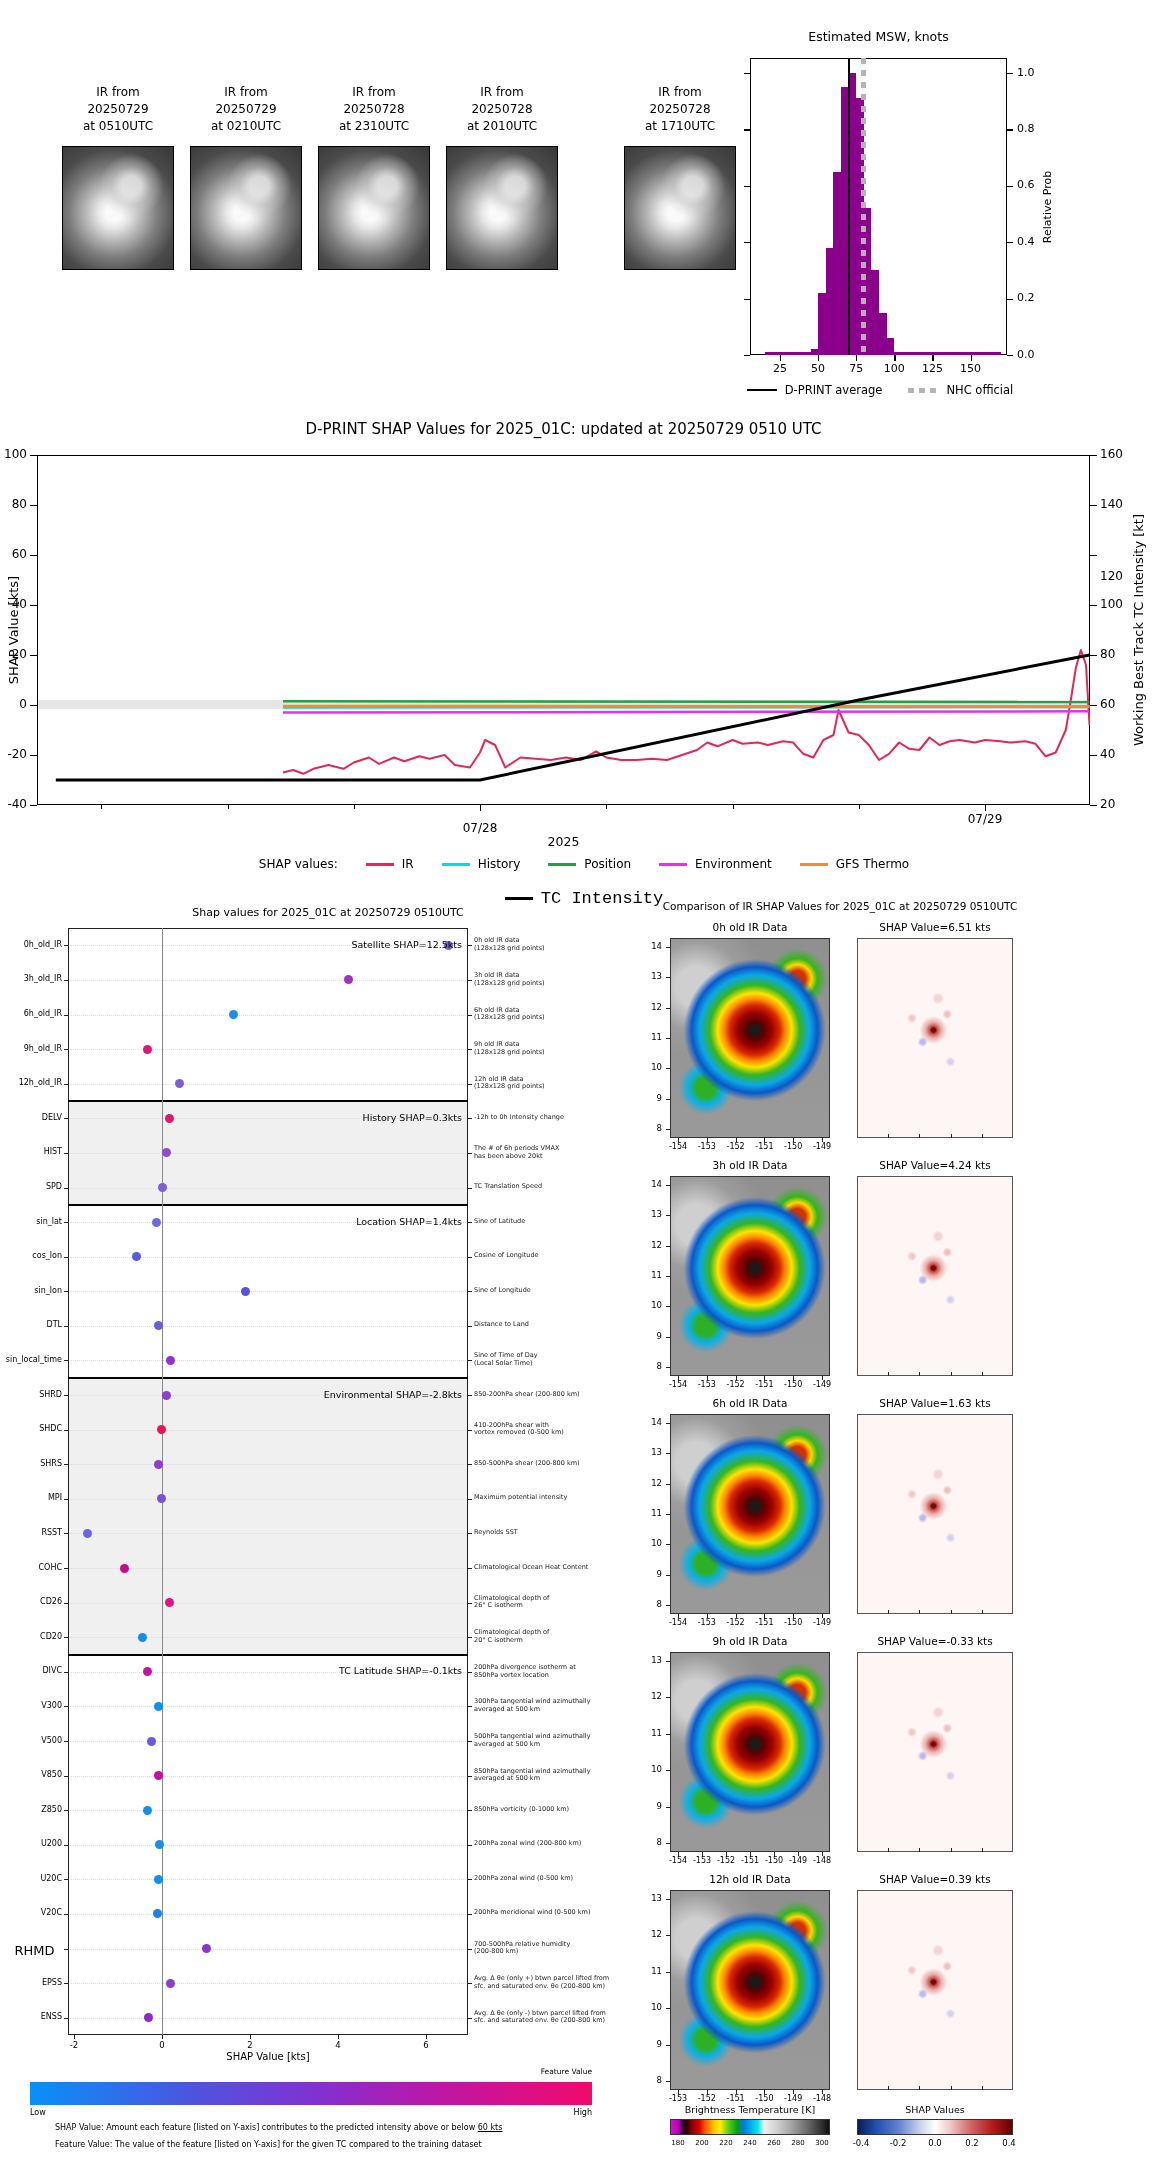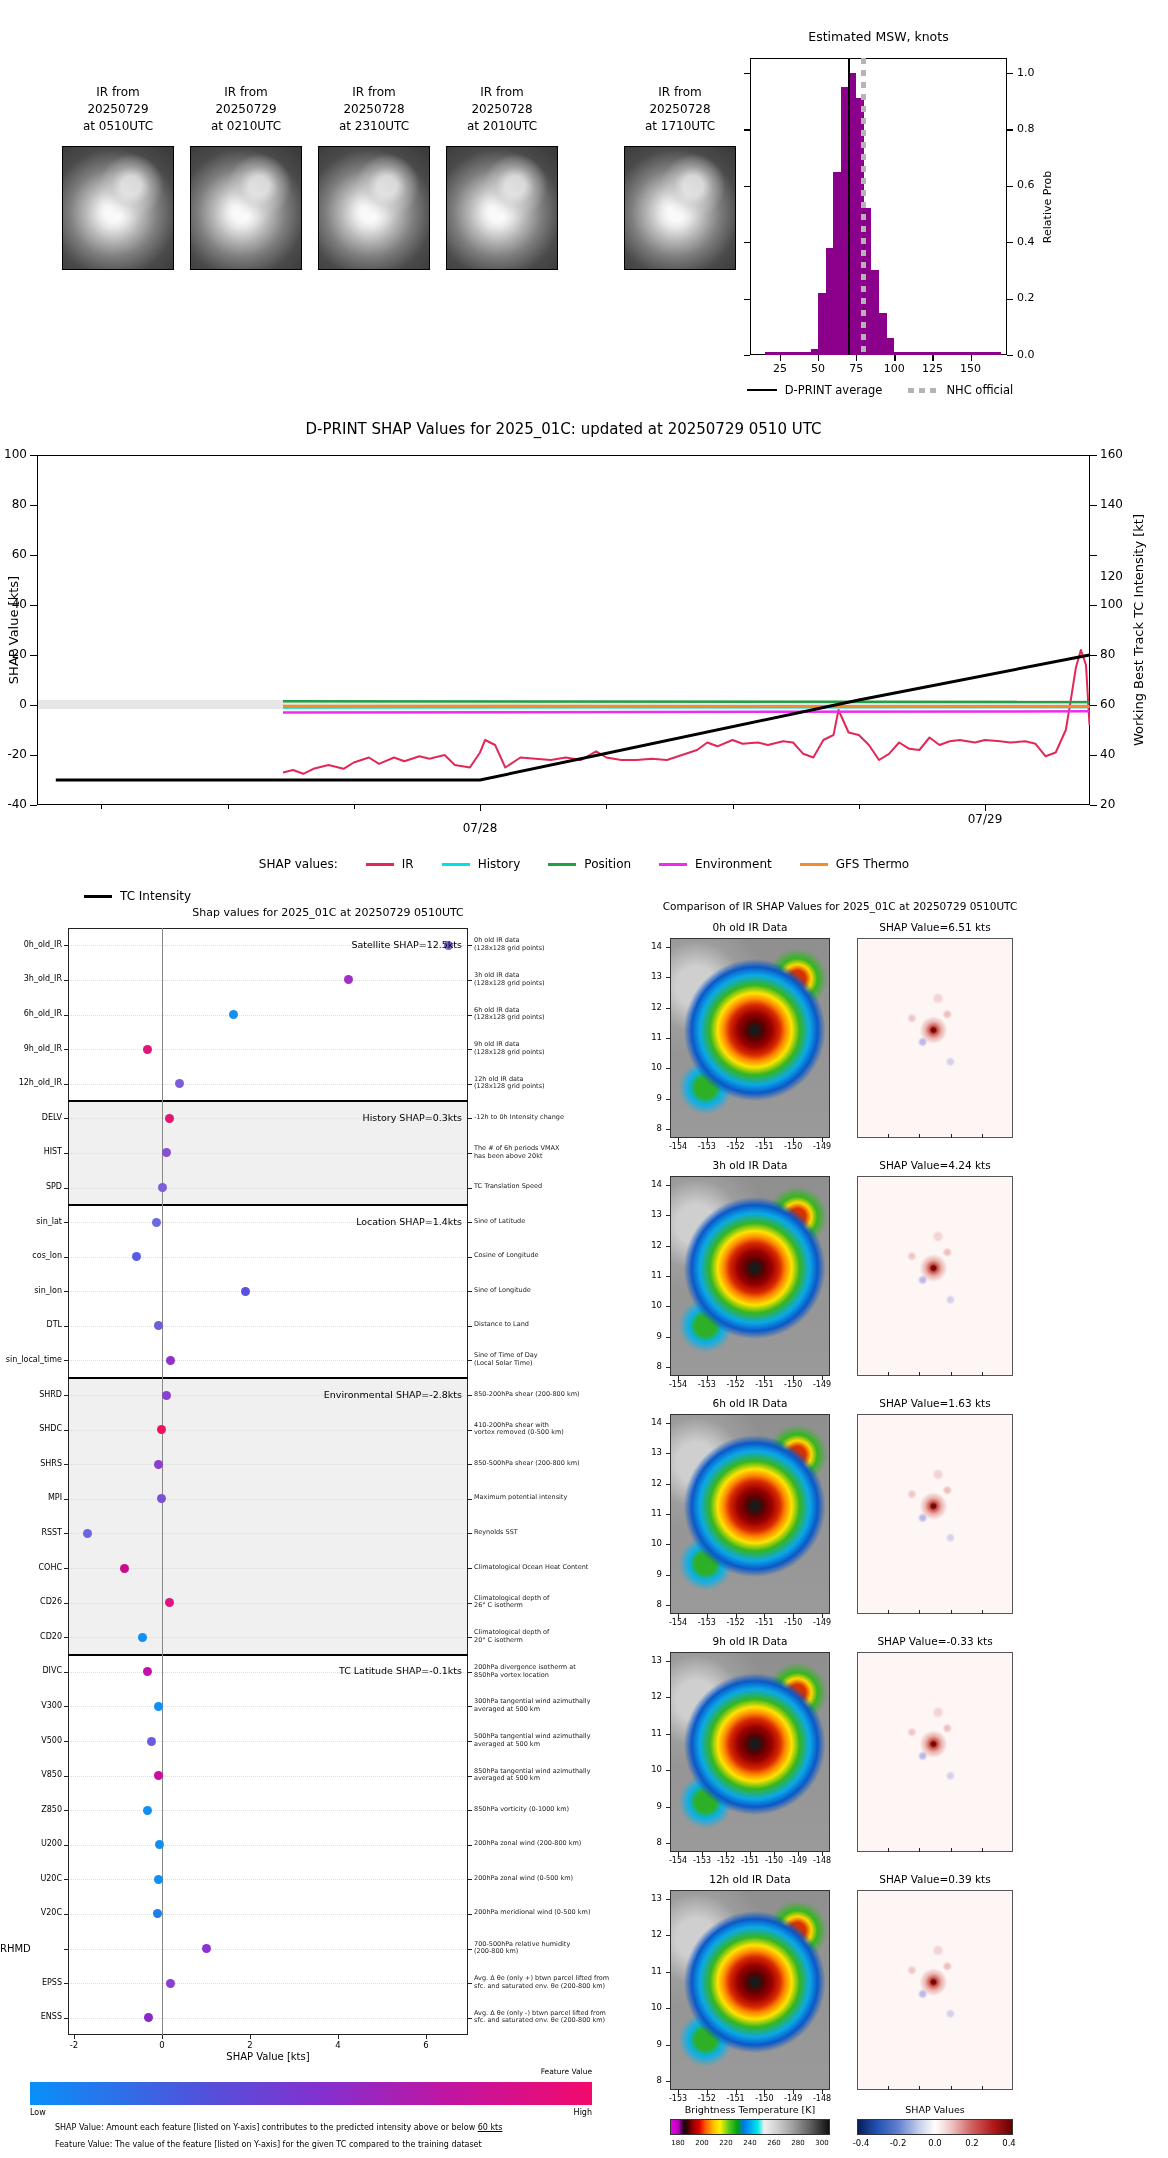--- a/index.html
+++ b/index.html
@@ -37,20 +37,21 @@
 <div id="root">
 
   <div class="abs" style="left:700px;top:29px;width:357px;text-align:center;font-size:12.5px;">Estimated MSW, knots</div>
   <div class="abs" style="left:750px;top:58px;width:257px;height:297px;border:1.3px solid #000;"></div>
   <div class="abs" style="left:1047px;top:207px;transform:translate(-50%,-50%) rotate(-90deg);font-size:11px;white-space:nowrap;">Relative Prob</div>
 
   <div class="abs" style="left:37px;top:420px;width:1053px;text-align:center;font-size:15px;">D-PRINT SHAP Values for 2025_01C: updated at 20250729 0510 UTC</div>
   <div class="abs" style="left:37px;top:455px;width:1053px;height:350px;border:1.3px solid #000;"></div>
   <div class="abs" style="left:13px;top:630px;transform:translate(-50%,-50%) rotate(-90deg);font-size:13px;white-space:nowrap;">SHAP Value [kts]</div>
   <div class="abs" style="left:1138px;top:630px;transform:translate(-50%,-50%) rotate(-90deg);font-size:13px;white-space:nowrap;">Working Best Track TC Intensity [kt]</div>
+  <div class="abs" style="left:37px;top:834px;width:1053px;text-align:center;font-size:12.5px;">2025</div>
 
   <div class="abs" style="left:68px;top:906px;width:520px;text-align:center;font-size:11px;">Shap values for 2025_01C at 20250729 0510UTC</div>
   <div class="abs" style="left:68px;top:928px;width:400px;height:1107px;border:1px solid #222;"></div>
   <div class="abs" style="left:68px;top:2051px;width:400px;text-align:center;font-size:10px;">SHAP Value [kts]</div>
   <div class="abs" style="left:30px;top:2067px;width:562px;text-align:right;font-size:7.5px;">Feature Value</div>
   <div class="abs fbar" style="left:30px;top:2082px;width:562px;height:23px;"></div>
   <div class="abs" style="left:30px;top:2108px;font-size:8px;">Low</div>
   <div class="abs" style="left:492px;top:2108px;width:100px;text-align:right;font-size:8px;">High</div>
   <div class="abs" style="left:55px;top:2123px;font-size:8px;white-space:nowrap;">
     <span>SHAP Value: Amount each feature [listed on Y-axis] contributes to the predicted intensity above or below </span><span style="text-decoration:underline;">60 kts</span>
@@ -232,21 +233,21 @@
       </div>
       <div style="display: flex; align-items: center; gap: 8px;">
         <span style="display: inline-block; width: 28px; height: 3px; background: rgb(238, 43, 238);"></span>
         <span>Environment</span>
       </div>
       <div style="display: flex; align-items: center; gap: 8px;">
         <span style="display: inline-block; width: 28px; height: 3px; background: rgb(239, 142, 42);"></span>
         <span>GFS Thermo</span>
       </div>
     </div>
-    <div class="abs" style="left: 84px; top: 889px; width: 1000px; display: flex; font-size: 12px;">
+    <div class="abs" style="left: 84px; top: 889px; width: 1000px; display: flex; justify-content: center; font-size: 17px; font-family: Liberation Mono, monospace;">
       <div style="display: flex; align-items: center; gap: 8px;">
         <span style="display: inline-block; width: 28px; height: 3px; background: rgb(0, 0, 0);"></span>
         <span>TC Intensity</span>
       </div>
     </div>
     <div class="abs" style="left: 69px; top: 1101px; width: 398px; height: 103.8px; background: rgb(240, 240, 240);"></div>
     <div class="abs" style="left: 68px; top: 1100px; width: 400px; height: 2px; background: rgb(0, 0, 0);"></div>
     <div class="abs" style="left: 68px; top: 1203.8px; width: 400px; height: 2px; background: rgb(0, 0, 0);"></div>
     <div class="abs" style="left: 69px; top: 1377.7px; width: 398px; height: 276.8px; background: rgb(240, 240, 240);"></div>
     <div class="abs" style="left: 68px; top: 1376.7px; width: 400px; height: 2px; background: rgb(0, 0, 0);"></div>
@@ -492,21 +493,21 @@
     </div>
     <div class="abs" style="left: 70px; top: 1913.9px; width: 396px; height: 0px; border-top: 1px dotted rgb(221, 221, 221);"></div>
     <div class="abs" style="left: 0px; top: 1908.4px; width: 62px; text-align: right; font-size: 8px; white-space: nowrap;">V20C</div>
     <div class="abs" style="left: 64px; top: 1913.9px; width: 4px; height: 1px; background: rgb(34, 34, 34);"></div>
     <div class="abs" style="left: 468px; top: 1913.9px; width: 4px; height: 1px; background: rgb(34, 34, 34);"></div>
     <div class="abs" style="left: 153.1px; top: 1909.4px; width: 9px; height: 9px; border-radius: 50%; background: rgb(31, 127, 232);"></div>
     <div class="abs" style="left: 474px; top: 1909.4px; width: 116px; font-size: 6.5px; line-height: 7.8px; color: rgb(34, 34, 34);">
       <div style="white-space: nowrap;">200hPa meridional wind (0-500 km)</div>
     </div>
     <div class="abs" style="left: 70px; top: 1948.5px; width: 396px; height: 0px; border-top: 1px dotted rgb(221, 221, 221);"></div>
-    <div class="abs" style="left: 0px; top: 1943px; width: 62px; text-align: left; font-size: 10px; white-space: nowrap;">RHMD</div>
+    <div class="abs" style="left: 0px; top: 1943px; width: 62px; text-align: center; font-size: 13px; white-space: nowrap; padding-left: 7px;">RHMD</div>
     <div class="abs" style="left: 64px; top: 1948.5px; width: 4px; height: 1px; background: rgb(34, 34, 34);"></div>
     <div class="abs" style="left: 468px; top: 1948.5px; width: 4px; height: 1px; background: rgb(34, 34, 34);"></div>
     <div class="abs" style="left: 202.4px; top: 1944px; width: 9px; height: 9px; border-radius: 50%; background: rgb(138, 50, 212);"></div>
     <div class="abs" style="left: 474px; top: 1940.5px; width: 116px; font-size: 6.5px; line-height: 7.8px; color: rgb(34, 34, 34);">
       <div style="white-space: nowrap;">700-500hPa relative humidity</div>
       <div style="white-space: nowrap;">(200-800 km)</div>
     </div>
     <div class="abs" style="left: 70px; top: 1983.1px; width: 396px; height: 0px; border-top: 1px dotted rgb(221, 221, 221);"></div>
     <div class="abs" style="left: 0px; top: 1977.6px; width: 62px; text-align: right; font-size: 8px; white-space: nowrap;">EPSS</div>
     <div class="abs" style="left: 64px; top: 1983.1px; width: 4px; height: 1px; background: rgb(34, 34, 34);"></div>

